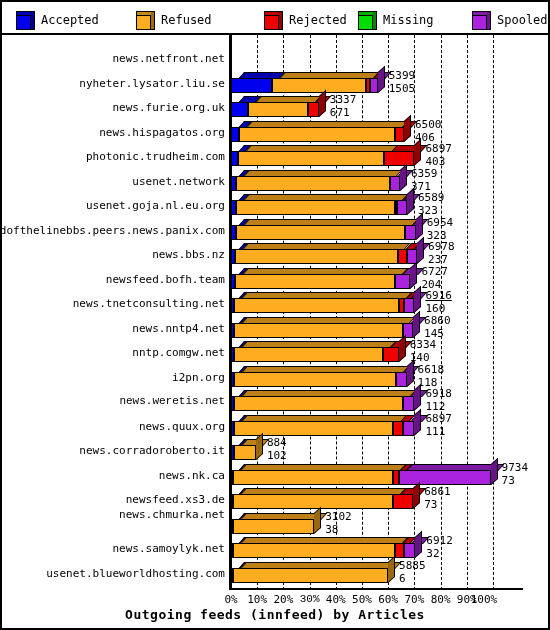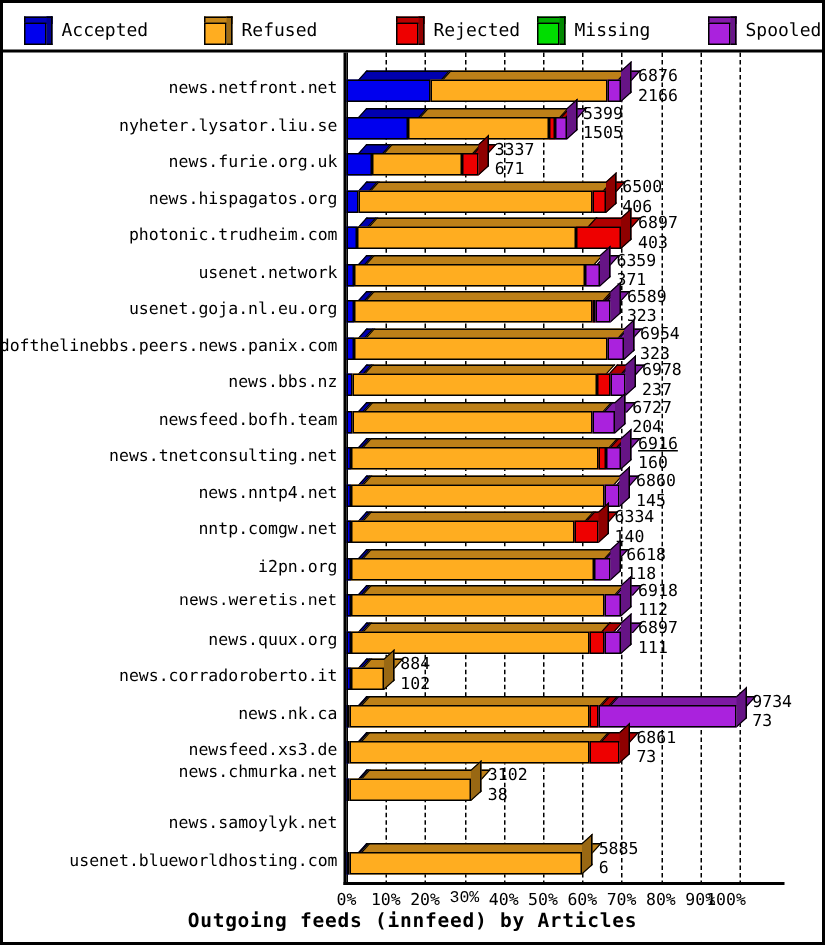--- a/index.html
+++ b/index.html
@@ -282,31 +282,20 @@
         <div class="gridline" style="left: 28.2px;"></div>
         <div class="gridline" style="left: 54.4px;"></div>
         <div class="gridline" style="left: 80.6px;"></div>
         <div class="gridline" style="left: 106.8px;"></div>
         <div class="gridline" style="left: 133px;"></div>
         <div class="gridline" style="left: 159.2px;"></div>
         <div class="gridline" style="left: 185.4px;"></div>
         <div class="gridline" style="left: 211.6px;"></div>
         <div class="gridline" style="left: 237.8px;"></div>
         <div class="gridline" style="left: 264px;"></div>
-        <div class="bar-row" style="top: 12px; height: 22px; width: 262px;">
-          <div class="seg-top" style="left: 7px; width: 56.33px; background: rgb(0, 0, 176); transform: skewX(-42deg); transform-origin: left bottom;"></div>
-          <div class="seg" style="left: 0px; width: 56.33px; background: rgb(0, 0, 238);"></div>
-          <div class="seg-top" style="left: 63.33px; width: 117.9px; background: rgb(189, 128, 24); transform: skewX(-42deg); transform-origin: left bottom;"></div>
-          <div class="seg" style="left: 56.33px; width: 117.9px; background: rgb(255, 173, 32);"></div>
-          <div class="seg-top" style="left: 181.23px; width: 9.17px; background: rgb(126, 25, 164); transform: skewX(-42deg); transform-origin: left bottom;"></div>
-          <div class="seg" style="left: 174.23px; width: 9.17px; background: rgb(170, 34, 221);"></div>
-          <div class="seg-side" style="left: 183.4px; background: rgb(102, 20, 133); transform: skewY(-42deg); transform-origin: left bottom;"></div>
-          <div class="val-label" style="left: 194.4px; top: -2px;">6876</div>
-          <div class="val-label" style="left: 194.4px; top: 11px;">2166</div>
-        </div>
         <div class="bar-row" style="top: 36.5px; height: 22px; width: 262px;">
           <div class="seg-top" style="left: 7px; width: 40.61px; background: rgb(0, 0, 176); transform: skewX(-42deg); transform-origin: left bottom;"></div>
           <div class="seg" style="left: 0px; width: 40.61px; background: rgb(0, 0, 238);"></div>
           <div class="seg-top" style="left: 47.61px; width: 94.32px; background: rgb(189, 128, 24); transform: skewX(-42deg); transform-origin: left bottom;"></div>
           <div class="seg" style="left: 40.61px; width: 94.32px; background: rgb(255, 173, 32);"></div>
           <div class="seg-top" style="left: 141.93px; width: 3.93px; background: rgb(176, 0, 0); transform: skewX(-42deg); transform-origin: left bottom;"></div>
           <div class="seg" style="left: 134.93px; width: 3.93px; background: rgb(238, 0, 0);"></div>
           <div class="seg-top" style="left: 145.86px; width: 7.86px; background: rgb(126, 25, 164); transform: skewX(-42deg); transform-origin: left bottom;"></div>
           <div class="seg" style="left: 138.86px; width: 7.86px; background: rgb(170, 34, 221);"></div>
           <div class="seg-side" style="left: 146.72px; background: rgb(102, 20, 133); transform: skewY(-42deg); transform-origin: left bottom;"></div>
@@ -510,20 +499,33 @@
         </div>
         <div class="bar-row" style="top: 477.5px; height: 22px; width: 262px;">
           <div class="seg-top" style="left: 7px; width: 2px; background: rgb(0, 0, 176); transform: skewX(-42deg); transform-origin: left bottom;"></div>
           <div class="seg" style="left: 0px; width: 2px; background: rgb(0, 0, 238);"></div>
           <div class="seg-top" style="left: 9px; width: 81.22px; background: rgb(189, 128, 24); transform: skewX(-42deg); transform-origin: left bottom;"></div>
           <div class="seg" style="left: 2px; width: 81.22px; background: rgb(255, 173, 32);"></div>
           <div class="seg-side" style="left: 83.22px; background: rgb(153, 104, 19); transform: skewY(-42deg); transform-origin: left bottom;"></div>
           <div class="val-label" style="left: 94.22px; top: -2px;">3102</div>
           <div class="val-label" style="left: 94.22px; top: 11px;">38</div>
         </div>
+        <div class="bar-row" style="top: 502px; height: 22px; width: 262px;">
+          <div class="seg-top" style="left: 7px; width: 2px; background: rgb(0, 0, 176); transform: skewX(-42deg); transform-origin: left bottom;"></div>
+          <div class="seg" style="left: 0px; width: 2px; background: rgb(0, 0, 238);"></div>
+          <div class="seg-top" style="left: 9px; width: 162.44px; background: rgb(189, 128, 24); transform: skewX(-42deg); transform-origin: left bottom;"></div>
+          <div class="seg" style="left: 2px; width: 162.44px; background: rgb(255, 173, 32);"></div>
+          <div class="seg-top" style="left: 171.44px; width: 8.122px; background: rgb(176, 0, 0); transform: skewX(-42deg); transform-origin: left bottom;"></div>
+          <div class="seg" style="left: 164.44px; width: 8.122px; background: rgb(238, 0, 0);"></div>
+          <div class="seg-top" style="left: 179.562px; width: 11.79px; background: rgb(126, 25, 164); transform: skewX(-42deg); transform-origin: left bottom;"></div>
+          <div class="seg" style="left: 172.562px; width: 11.79px; background: rgb(170, 34, 221);"></div>
+          <div class="seg-side" style="left: 184.352px; background: rgb(102, 20, 133); transform: skewY(-42deg); transform-origin: left bottom;"></div>
+          <div class="val-label" style="left: 195.352px; top: -2px;">6912</div>
+          <div class="val-label" style="left: 195.352px; top: 11px;">32</div>
+        </div>
         <div class="bar-row" style="top: 526.5px; height: 22px; width: 262px;">
           <div class="seg-top" style="left: 7px; width: 2px; background: rgb(0, 0, 176); transform: skewX(-42deg); transform-origin: left bottom;"></div>
           <div class="seg" style="left: 0px; width: 2px; background: rgb(0, 0, 238);"></div>
           <div class="seg-top" style="left: 9px; width: 155.104px; background: rgb(189, 128, 24); transform: skewX(-42deg); transform-origin: left bottom;"></div>
           <div class="seg" style="left: 2px; width: 155.104px; background: rgb(255, 173, 32);"></div>
           <div class="seg-side" style="left: 157.104px; background: rgb(153, 104, 19); transform: skewY(-42deg); transform-origin: left bottom;"></div>
           <div class="val-label" style="left: 168.104px; top: -2px;">5885</div>
           <div class="val-label" style="left: 168.104px; top: 11px;">6</div>
         </div>
       </div>

